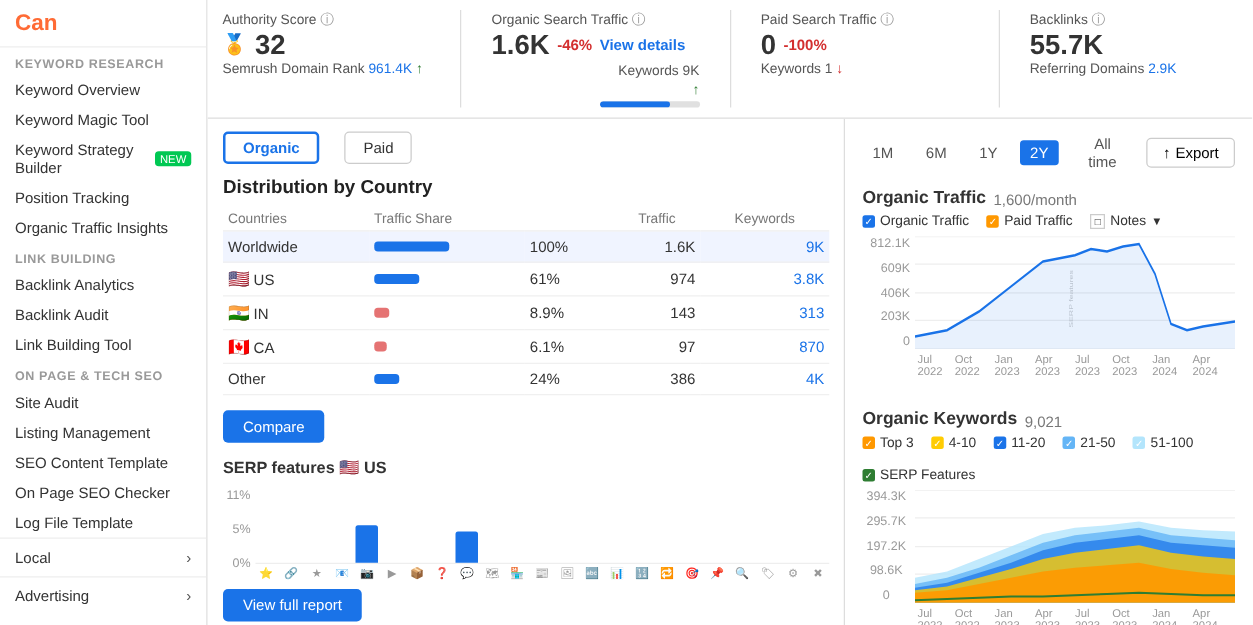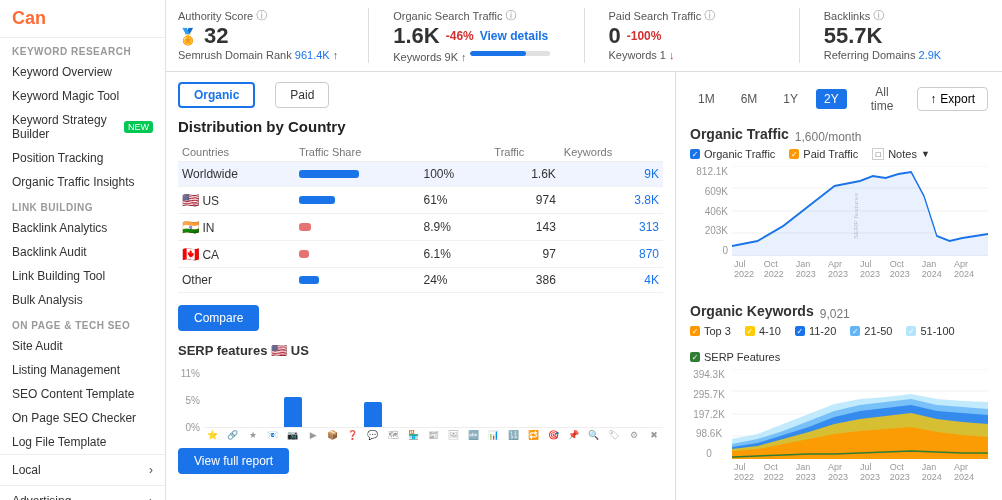--- a/index.html
+++ b/index.html
@@ -16,40 +16,40 @@
 
     
     .main { flex: 1; overflow: hidden; display: flex; flex-direction: column; }
 
     
     .metrics-bar { display: flex; border-bottom: 1px solid #ddd; padding: 8px 12px; gap: 20px; background: #fff; }
     .metric-box { flex: 1; }
     .metric-label { font-size: 11px; color: #555; display: flex; align-items: center; gap: 3px; }
     .metric-value { font-size: 22px; font-weight: bold; color: #333; display: flex; align-items: center; gap: 6px; }
     .metric-sub { font-size: 11px; color: #555; }
-    .metric-sub .bar-row { display: flex; align-items: flex-start; gap: 3px; margin-top: 2px; }
+    .metric-sub .bar-row { display: flex; align-items: flex-end; gap: 3px; margin-top: 2px; flex-direction: column; }
     .progress-bar { height: 5px; border-radius: 3px; background: #e0e0e0; width: 80px; overflow: hidden; }
     .progress-fill { height: 100%; border-radius: 3px; }
     .divider-v { width: 1px; background: #ddd; margin: 0 4px; }
 
     
     .content-area { display: flex; flex: 1; overflow: hidden; }
 
     
     .left-panel { width: 510px; min-width: 510px; border-right: 1px solid #ddd; overflow-y: auto; padding: 10px 12px; }
     .tab-row { display: flex; gap: 20px; margin-bottom: 10px; }
     .tab-btn { padding: 4px 14px; border-radius: 4px; border: 1px solid #ccc; background: #fff; cursor: pointer; font-size: 12px; color: #333; }
     .tab-btn.active { background: #fff; border: 2px solid #1a73e8; color: #1a73e8; font-weight: bold; }
 
     .section-title { font-size: 15px; font-weight: bold; color: #222; margin-bottom: 8px; }
     
     
     .dist-table { width: 100%; border-collapse: collapse; margin-bottom: 12px; }
     .dist-table th { font-size: 11px; color: #777; text-align: left; padding: 3px 4px; font-weight: normal; border-bottom: 1px solid #eee; }
-    .dist-table th.right { text-align: left; margin-top: 11px; }
+    .dist-table th.right { text-align: center; margin-top: 11px; }
     .dist-table td { padding: 5px 4px; font-size: 12px; border-bottom: 1px solid #f0f0f0; vertical-align: middle; }
     .dist-table td.right { text-align: right; }
     .dist-table tr.highlighted { background: #f0f4ff; }
     .dist-table .flag { font-size: 14px; margin-right: 3px; }
     .mini-bar { height: 8px; border-radius: 3px; display: inline-block; }
     .link-blue { color: #1a73e8; cursor: pointer; }
 
     .compare-btn { background: #1a73e8; color: #fff; border: none; padding: 6px 16px; border-radius: 4px; cursor: pointer; font-size: 12px; margin-bottom: 12px; }
 
     
@@ -83,21 +83,20 @@
     <span>Keyword Strategy Builder</span>
     <span class="badge">NEW</span>
   </div>
   <div class="sidebar-item">Position Tracking</div>
   <div class="sidebar-item">Organic Traffic Insights</div>
 
   <div class="sidebar-section-label">LINK BUILDING</div>
   <div class="sidebar-item">Backlink Analytics</div>
   <div class="sidebar-item">Backlink Audit</div>
   <div class="sidebar-item">Link Building Tool</div>
-  <div class="sidebar-item">Bulk Analysis</div>
 
   <div class="sidebar-section-label">ON PAGE &amp; TECH SEO</div>
   <div class="sidebar-item">Site Audit</div>
   <div class="sidebar-item">Listing Management</div>
   <div class="sidebar-item">SEO Content Template</div>
   <div class="sidebar-item">On Page SEO Checker</div>
   <div class="sidebar-item">Log File Template</div>
 
   <div class="sidebar-item-expandable">
     <span>Local</span>

